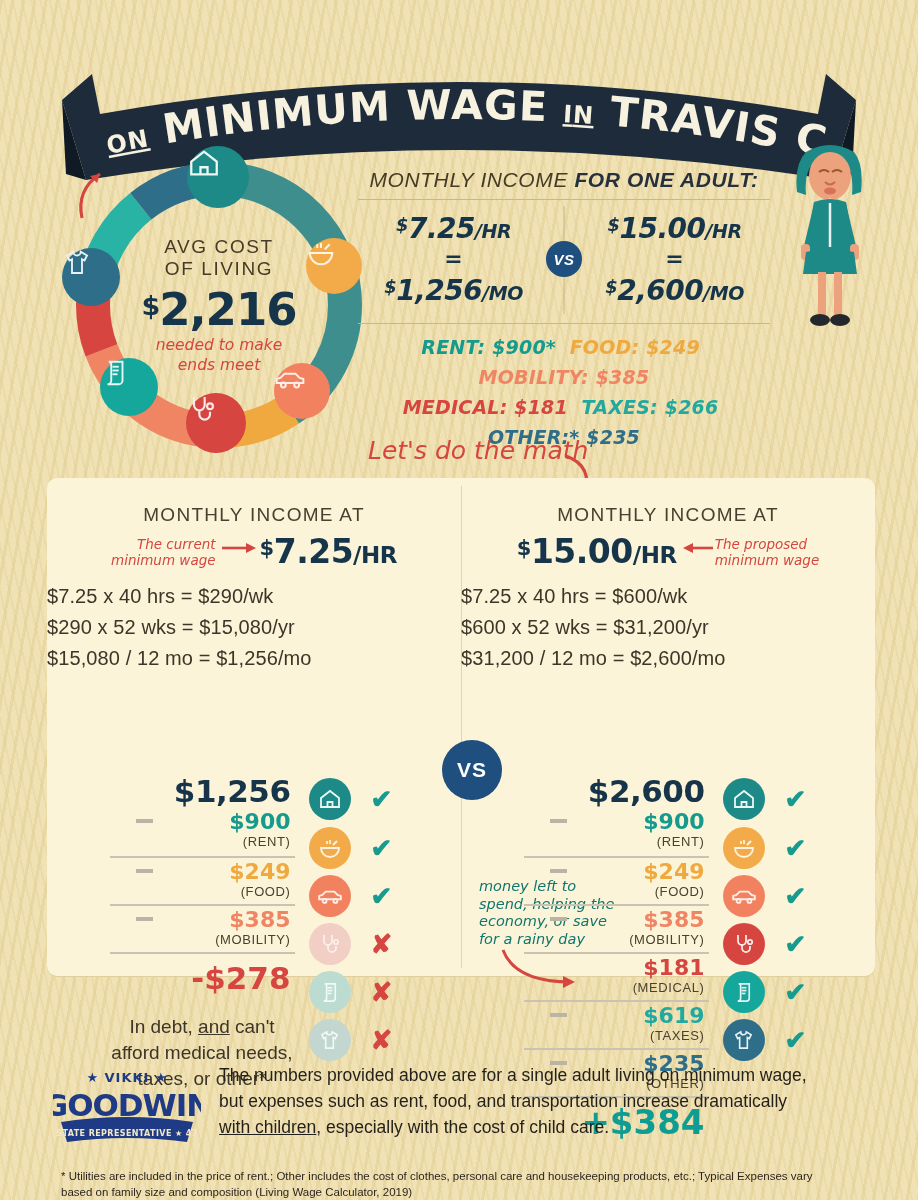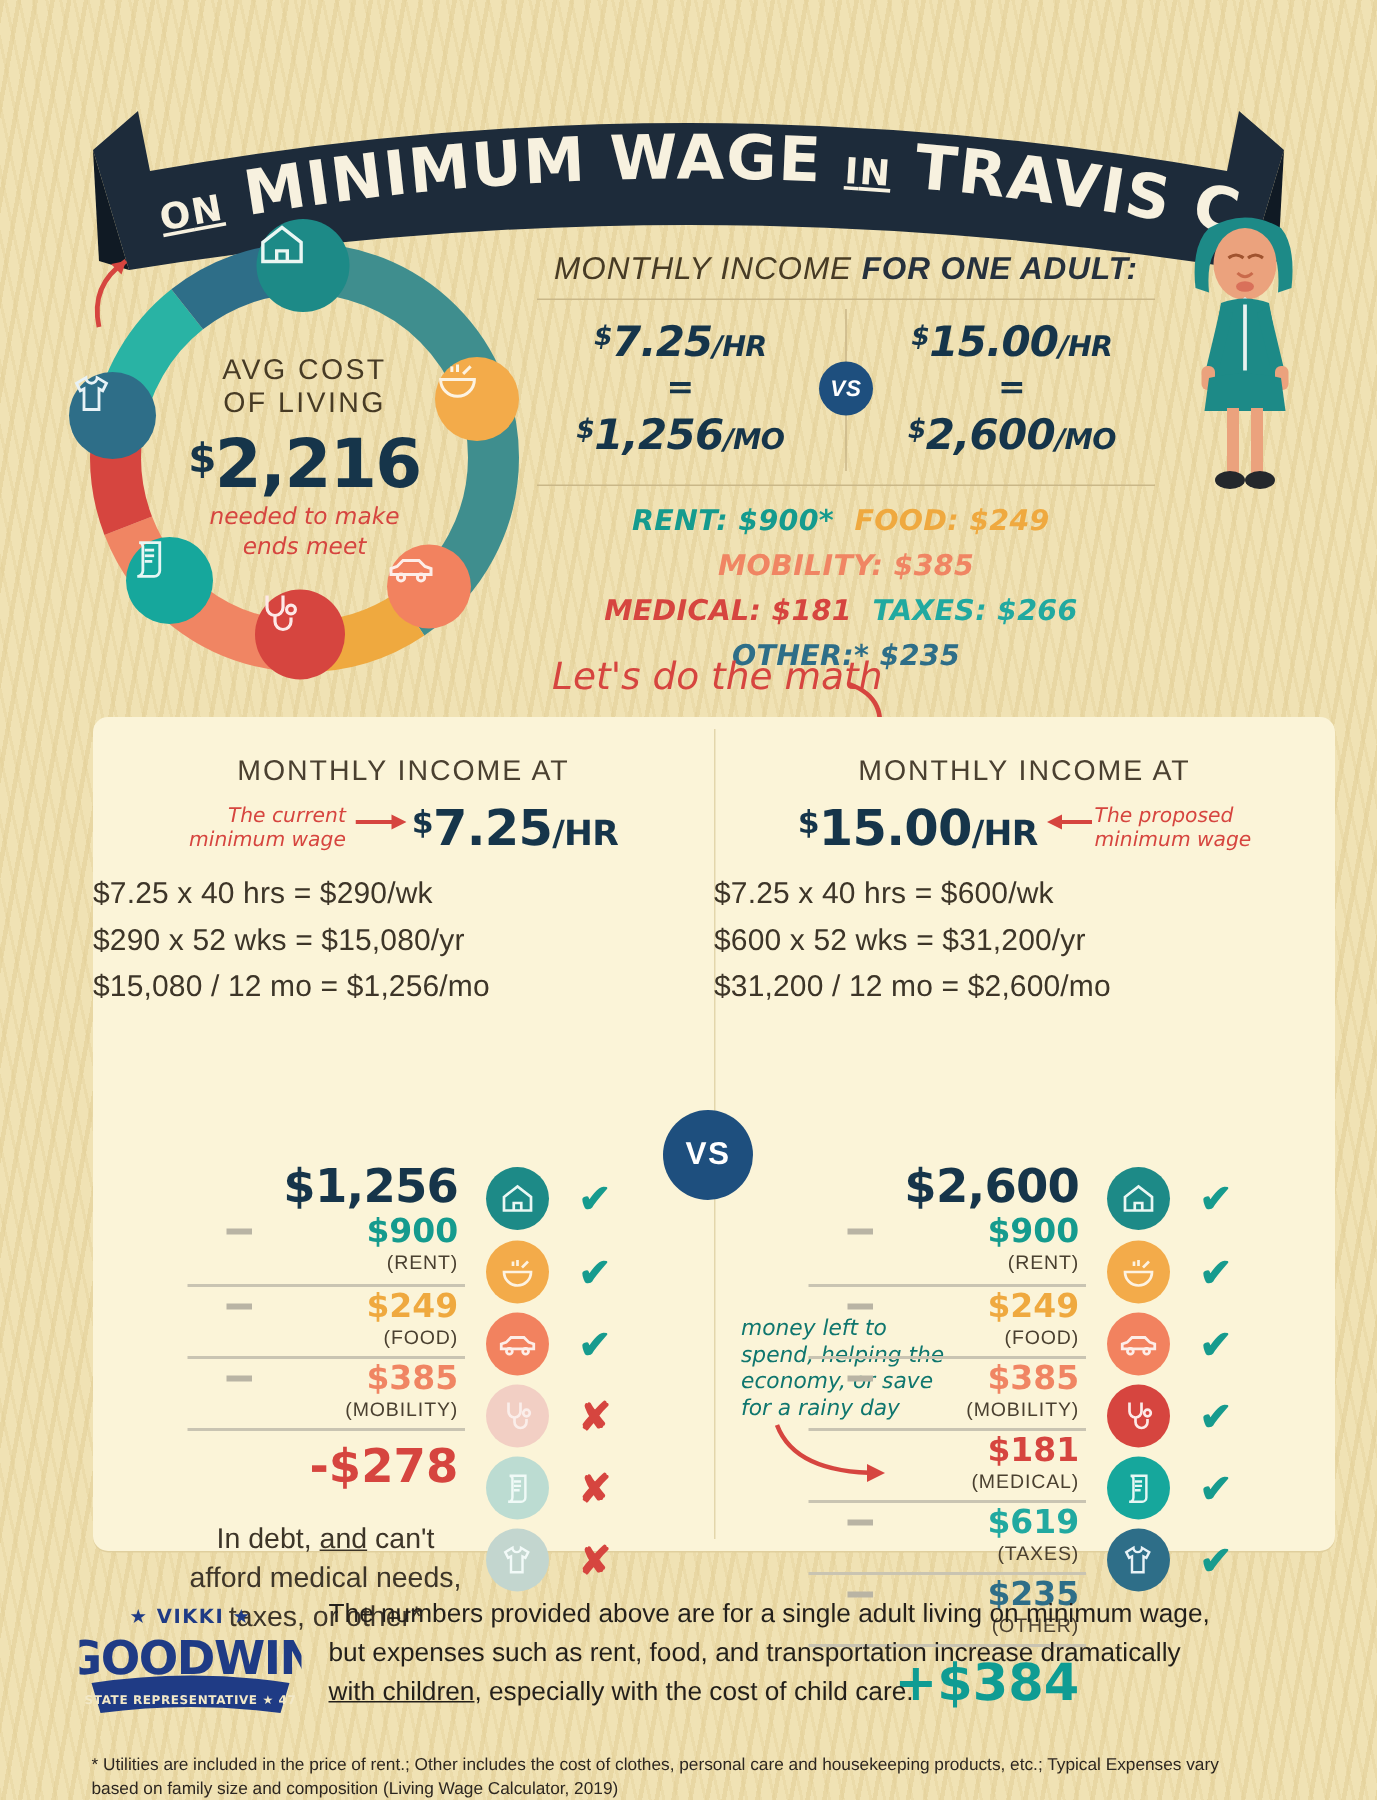--- a/index.html
+++ b/index.html
@@ -14,21 +14,21 @@
       #f0e2b4;
   }
   .page { position:absolute; inset:0; }
 
   
   .banner-wrap { position:absolute; left:0; top:62px; width:918px; height:125px; }
   .banner-wrap svg { position:absolute; left:0; top:0; }
   .banner-text { position:absolute; left:0; top:0; width:918px; height:125px; }
 
   
-  .donut { position:absolute; left:58px; top:160px; width:290px; height:290px; }
+  .donut { position:absolute; left:74px; top:160px; width:290px; height:290px; }
   .donut svg { position:absolute; left:0; top:0; }
   .donut-center { position:absolute; left:50%; top:50%; transform:translate(-50%,-50%);
       width:190px; text-align:center; }
   .donut-center .l1 { font-size:19px; letter-spacing:1.6px; color:#473b25; line-height:22px; font-weight:400;}
   .donut-amount { font-family:"DejaVu Sans", sans-serif; font-weight:700; font-size:45px;
       color:#16354a; letter-spacing:-1px; line-height:48px; margin-top:2px;}
   .donut-amount .dollar { font-size:27px; vertical-align:10px; }
   .donut-note { font-size:15.5px; color:#d6453f; line-height:18px; margin-top:2px;
       font-family:"DejaVu Sans", sans-serif; font-style:italic; }
   .donut-arrow { position:absolute; left:52px; top:150px; }
@@ -56,21 +56,21 @@
   .col-div { position:absolute; left:50%; top:2px; bottom:2px; width:1px; background:#c9b788; transform:translateX(-.5px); }
   .exp-list { font-family:"DejaVu Sans", sans-serif; font-weight:700; font-size:19px;
      text-align:center; line-height:30px; letter-spacing:.2px; }
   .exp-list span { white-space:nowrap; }
 
   
   .math-anno { position:absolute; left:368px; top:436px; font-size:25px; color:#d6453f;
      font-family:"DejaVu Sans", sans-serif; font-style:italic; }
 
   
-  .card { position:absolute; left:62px; top:478px; width:828px; height:556px;
+  .card { position:absolute; left:47px; top:478px; width:828px; height:498px;
      background:#fbf4d8; border-radius:10px; box-shadow:0 1px 0 #e0cf9d; }
   .card-div { position:absolute; left:414px; top:8px; bottom:8px; width:1px; background:#e3d6ab; }
   .panel { position:absolute; top:0; width:414px; height:570px; }
   .panel.left { left:0; } .panel.right { left:414px; }
   .panel-title { text-align:center; font-size:19px; letter-spacing:1.3px; color:#4a4030; margin-top:26px; }
   .rate-row { display:flex; align-items:center; justify-content:center; margin-top:6px; position:relative; }
   .rate { font-family:"DejaVu Sans", sans-serif; font-weight:700; font-size:33px; color:#16354a; letter-spacing:-.5px; }
   .rate .d { font-size:21px; vertical-align:8px; }
   .rate .u { font-size:23px; }
   .side-note { color:#d6453f; font-size:13.5px; line-height:16px; font-family:"DejaVu Sans", sans-serif;

